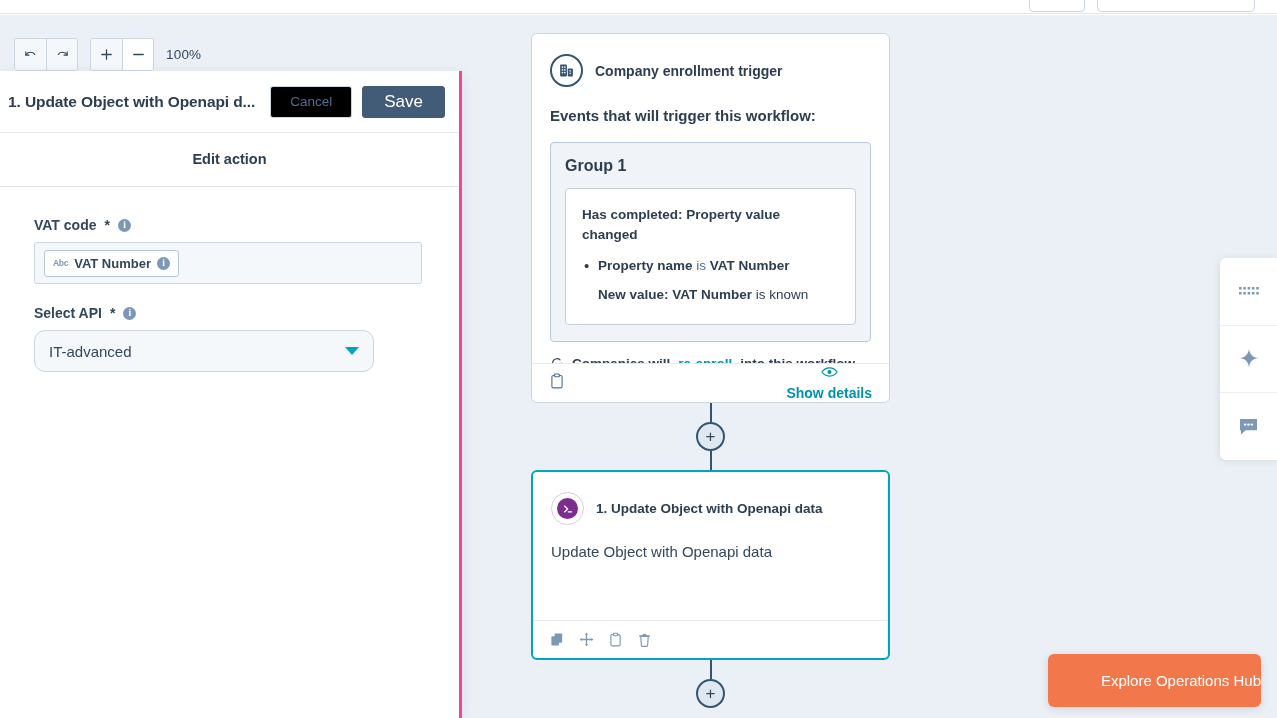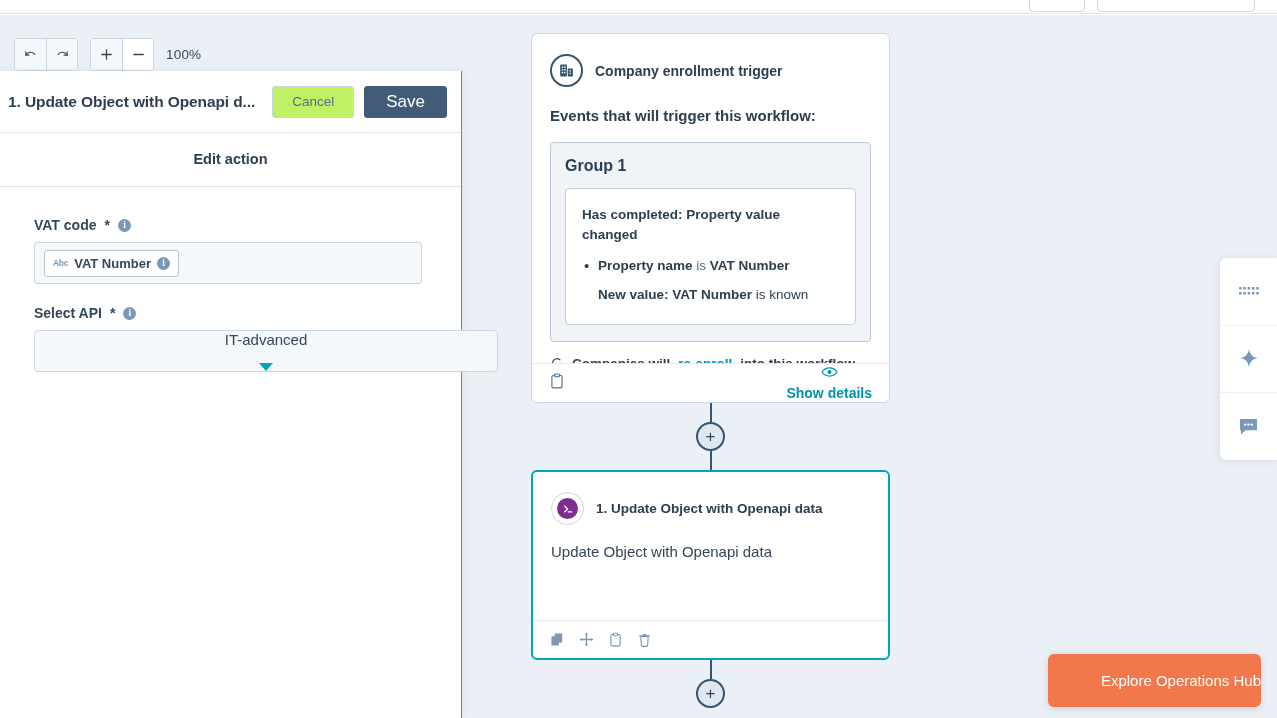--- a/index.html
+++ b/index.html
@@ -44,35 +44,35 @@
     background: #f5f8fa; border: none; cursor: pointer; color: #33475b;
   }
   .tb-btn + .tb-btn { border-left: 1px solid #cbd6e2; }
   .tb-btn.active { background: #ffffff; }
   .tb-btn svg { display: block; }
   .zoom-level { font-size: 13.5px; color: #33475b; letter-spacing: .2px; }
 
   
   .edit-panel {
     position: absolute; left: 0; top: 71px; width: 462px; height: 647px;
-    background: #ffffff; border-right: 1px solid #ec4899;
+    background: #ffffff; border-right: 3px solid #ec4899;
     box-shadow: 0 2px 12px rgba(0,0,0,.07);
     z-index: 10;
   }
   .panel-header {
     height: 62px; display: flex; align-items: center; padding: 0 14px 0 8px;
     border-bottom: 1px solid #e5eaf0; gap: 10px;
   }
   .panel-title {
     flex: 1; font-size: 15.5px; font-weight: 700; color: #2d3e50;
     white-space: nowrap; overflow: hidden; text-overflow: ellipsis; letter-spacing: -.1px;
   }
   .btn-cancel {
     height: 32px; padding: 0 19px; border-radius: 3px;
-    background: #bef264; border: 1px solid #cbd6e2; color: #506e91;
+    background: #000000; border: 1px solid #cbd6e2; color: #506e91;
     font-size: 13.5px; font-family: inherit; cursor: pointer;
   }
   .btn-save {
     height: 32px; padding: 0 21px; border-radius: 3px;
     background: #425b76; border: 1px solid #425b76; color: #ffffff;
     font-size: 17px; font-family: inherit; cursor: pointer;
   }
   .tabs { display: flex; height: 54px; border-bottom: 1px solid #dfe3eb; background: #ffffff; }
   .tab {
     flex: 1; display: flex; align-items: center; justify-content: center;
@@ -101,23 +101,23 @@
     margin-bottom: 21px;
   }
   .token {
     display: inline-flex; align-items: center; gap: 6px;
     height: 27px; padding: 0 8px; background: #ffffff;
     border: 1px solid #b7c4d2; border-radius: 3px;
     font-size: 13px; font-weight: 700; color: #33475b;
   }
   .token .abc { font-size: 8.5px; font-weight: 700; color: #7c98b6; letter-spacing: -.3px; }
   .select-box {
-    width: 464px; height: 42px; border: 1px solid #cbd6e2; border-radius: 4px;
+    width: 340px; height: 42px; border: 1px solid #cbd6e2; border-radius: 11px;
     background: #f5f8fa; display: flex; align-items: center;
-    padding: 0 14px; justify-content: space-between; cursor: pointer; flex-direction: column;
+    padding: 0 14px; justify-content: space-between; cursor: pointer;
   }
   .select-value { font-size: 15px; color: #33475b; }
   .caret { width: 0; height: 0; border-left: 7px solid transparent; border-right: 7px solid transparent; border-top: 8px solid #00a4bd; }
 
   
   .wf { position: absolute; left: 531px; top: 33px; width: 359px; }
   .card {
     background: #ffffff; border: 1px solid #cbd6e2; border-radius: 6px;
     position: relative;
   }

